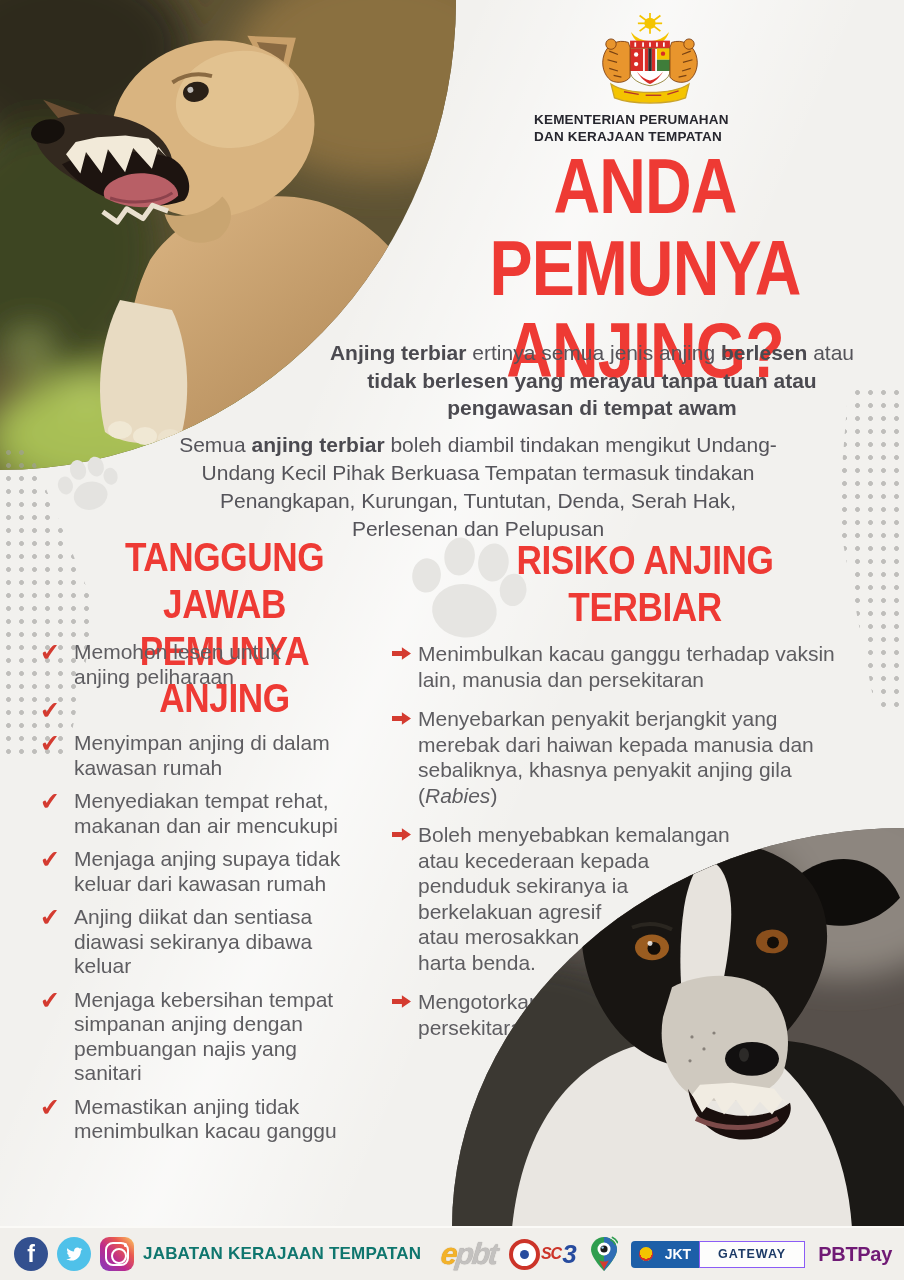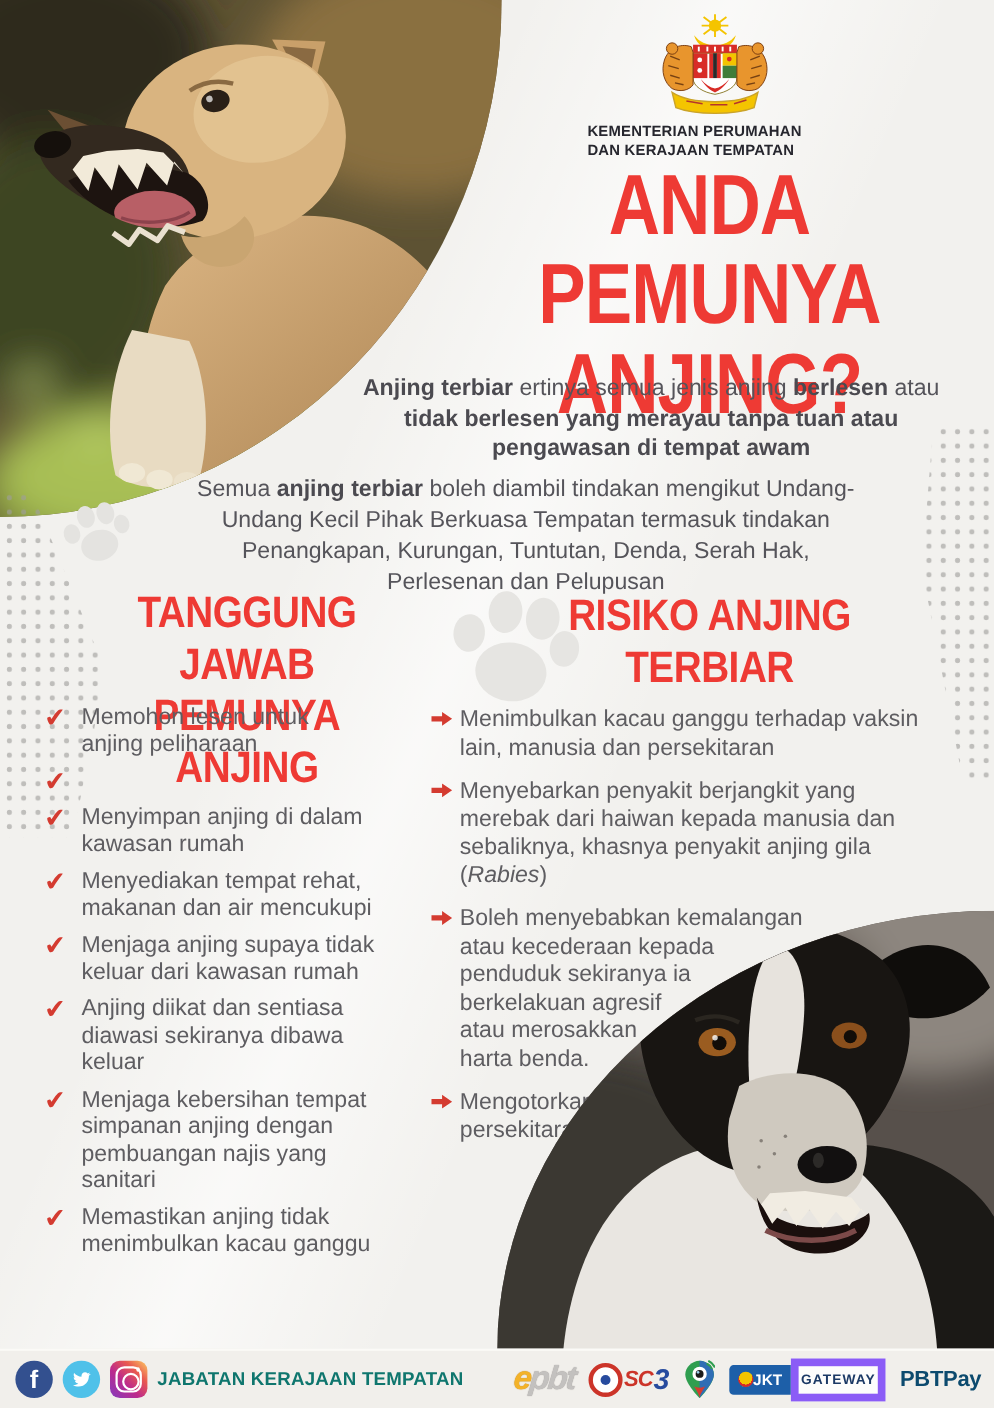--- a/index.html
+++ b/index.html
@@ -76,32 +76,32 @@
   .ig .dot{position:absolute;right:7px;top:6px;width:3.5px;height:3.5px;border-radius:50%;background:#fff;}
   .agency{font-size:17px;font-weight:800;color:#0f766e;letter-spacing:.2px;}
   .footer-right{margin-left:auto;display:flex;align-items:center;gap:13px;padding-right:12px;}
   .epbt{font-style:italic;font-weight:800;font-size:30px;letter-spacing:-2px;
     transform:skewX(-6deg);color:#c3c1bf;text-shadow:0 0 1px #97938f;}
   .epbt .e{color:#f3b229;text-shadow:0 0 1px #b97d10;}
   .osc{display:flex;align-items:center;font-style:italic;font-weight:800;}
   .osc-badge{width:23px;height:23px;border-radius:50%;border:4px solid #cc3429;background:#fff;
     display:flex;align-items:center;justify-content:center;margin-right:1px;}
   .osc-badge i{display:block;width:9px;height:9px;border-radius:50%;background:#274b9e;}
-  .osc .sc{color:#cc3429;font-size:20px;letter-spacing:-1px;}
+  .osc .sc{color:#cc3429;font-size:16px;letter-spacing:-1px;}
   .osc .three{color:#274b9e;font-size:26px;margin-left:1px;}
   .pin{width:28px;height:36px;}
   .jkt-badge{display:flex;align-items:center;height:27px;}
-  .jkt-blue{display:flex;align-items:center;gap:0;background:#1d5fa8;height:27px;
+  .jkt-blue{display:flex;align-items:center;gap:12px;background:#1d5fa8;height:27px;
     padding:0 8px;border-radius:4px 0 0 4px;}
   .jkt-blue span{color:#fff;font-weight:800;font-size:14px;}
   .mini-crest{width:14px;height:14px;border-radius:50%;
     background:radial-gradient(circle at 50% 40%,#f4c400 55%,#d82c27 56% 75%,#f4c400 76%);}
-  .gateway{height:25px;display:flex;align-items:center;background:#fdfdfc;border:7px solid #8b5cf6;
-    padding:0 2px;font-weight:800;font-size:12.5px;letter-spacing:1px;color:#1c3a66;}
-  .pbtpay{font-weight:800;font-size:20px;color:#0c4a6e;letter-spacing:-.3px;}
+  .gateway{height:25px;display:flex;align-items:center;background:#fdfdfc;border:1px solid #8b5cf6;
+    padding:0 18px;font-weight:800;font-size:12.5px;letter-spacing:1px;color:#1c3a66;}
+  .pbtpay{font-weight:800;font-size:20px;color:#701a75;letter-spacing:-.3px;}
 </style>
 </head>
 <body>
 
 <div class="poster">
   <div class="sheen"></div>
 
   <div class="photo-tl">
     <svg viewBox="0 0 456 470" preserveAspectRatio="none">
       <defs>

